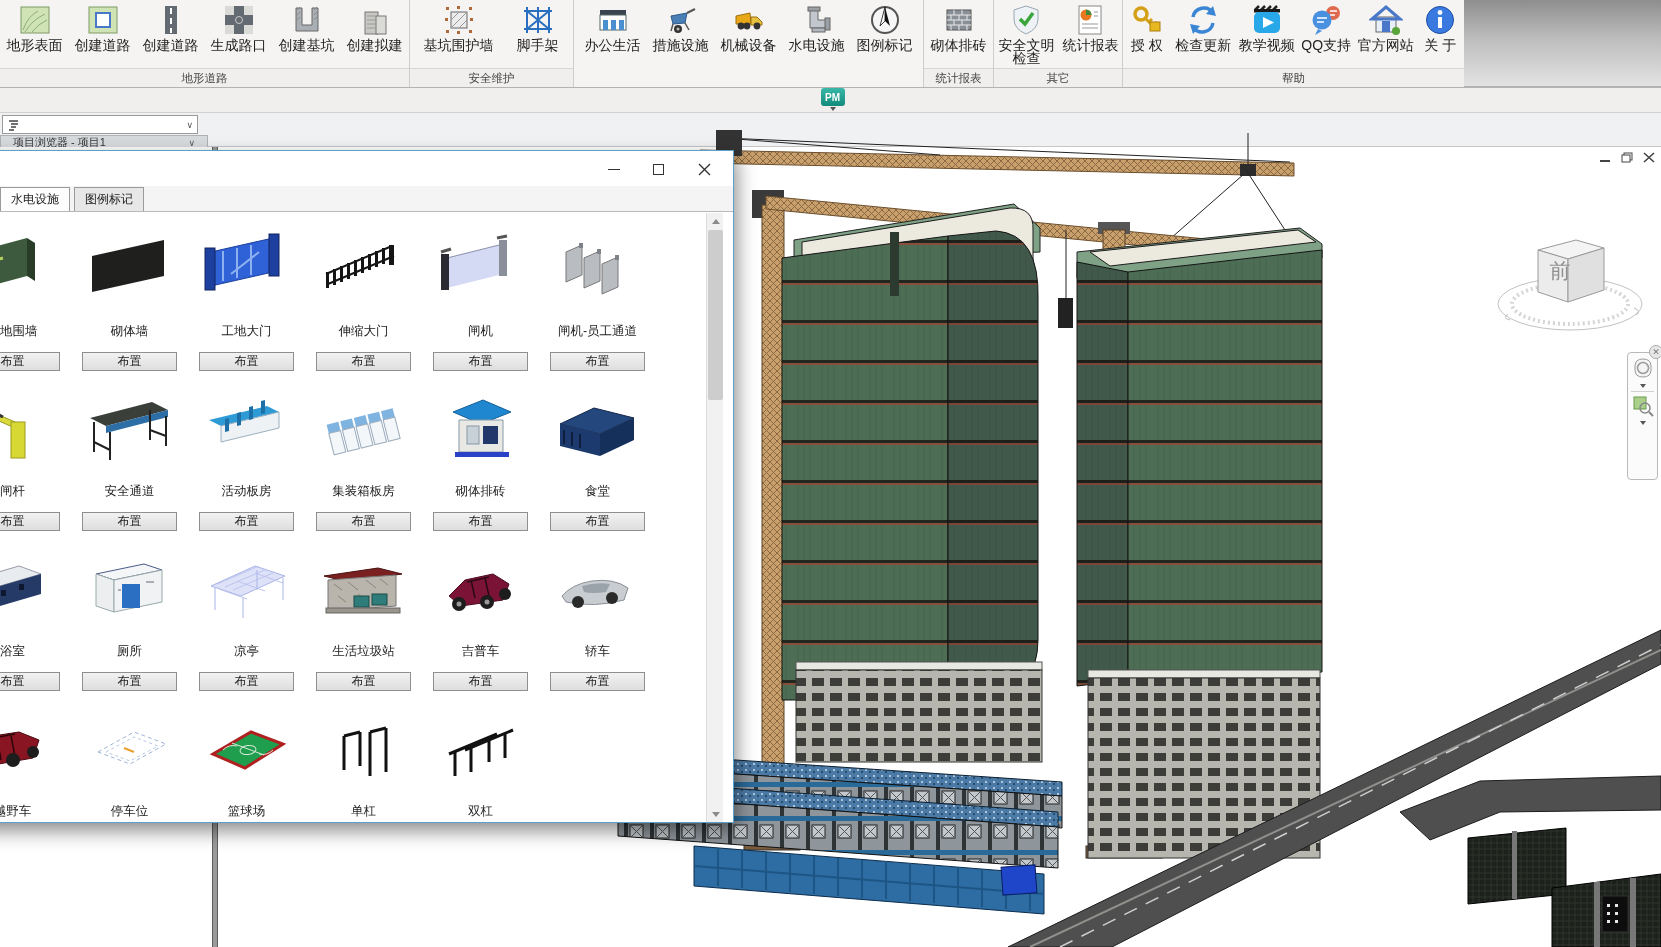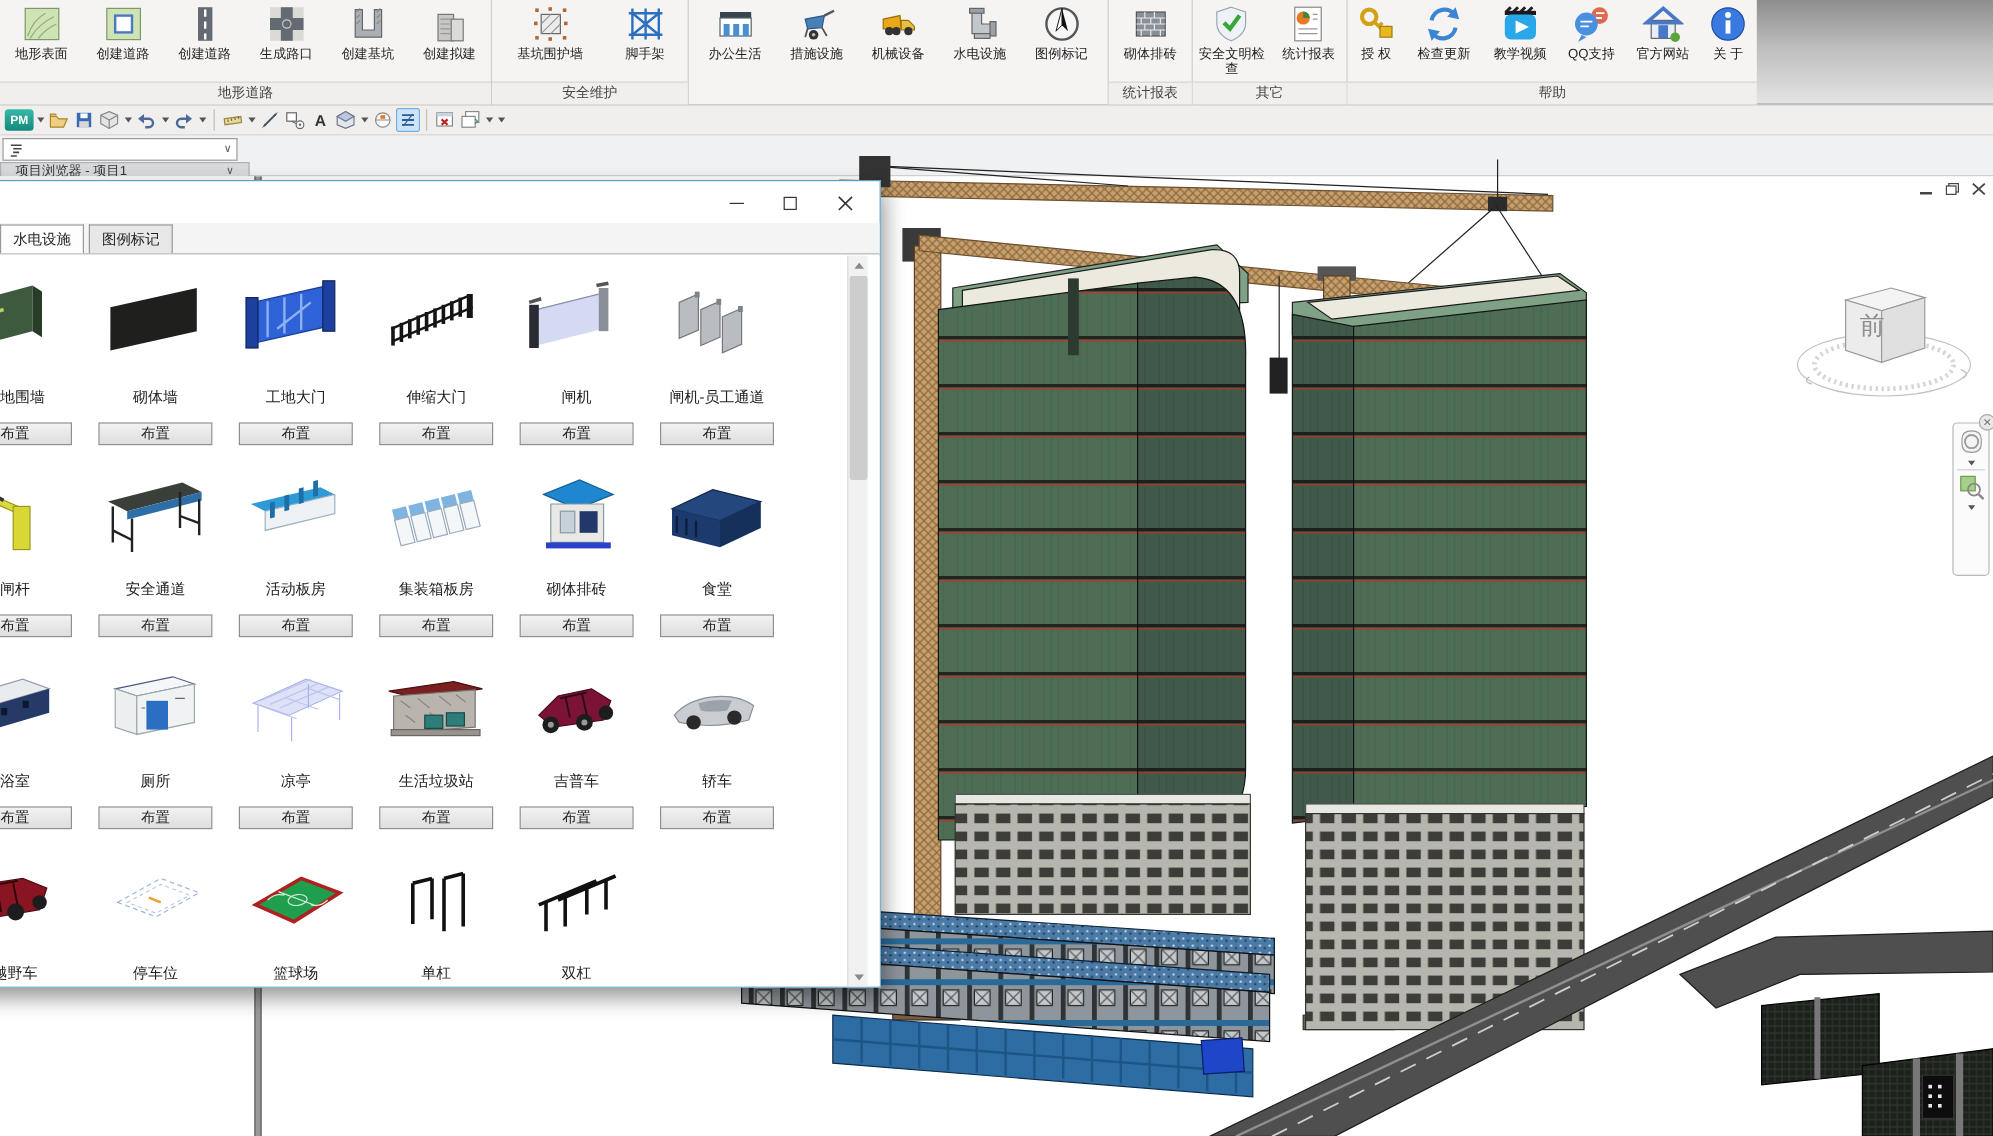--- a/index.html
+++ b/index.html
@@ -4,25 +4,25 @@
 <style>
   html,body{margin:0;padding:0;background:#888;}
   .app{position:relative;width:1661px;height:947px;background:#fff;overflow:hidden;
        font-family:"Liberation Sans","DejaVu Sans",sans-serif;-webkit-font-smoothing:antialiased;}
   
   .ribbon{position:absolute;left:0;top:0;width:1661px;height:88px;background:#f6f4f3;display:flex;border-bottom:1px solid #b3b3b3;box-sizing:border-box;}
   .rgroup{height:87px;display:flex;flex-direction:column;border-right:1px solid #cfcccb;box-sizing:border-box;flex:none;}
   .rbuttons{flex:1;display:flex;justify-content:center;align-items:flex-start;padding-top:2px;}
   .rbtn{display:flex;flex-direction:column;align-items:center;padding:1px 1px;cursor:default;}
   .rbtn .ric{width:34px;height:34px;margin-bottom:2px;}
-  .rbtn .rlbl{font-size:11px;color:#1e1e1e;text-align:center;line-height:13px;white-space:pre-line;}
+  .rbtn .rlbl{font-size:14px;color:#1e1e1e;text-align:center;line-height:13px;white-space:pre-line;}
   .rglabel{height:18px;line-height:18px;text-align:center;font-size:11.5px;color:#444;background:#f1efee;border-top:1px solid #d8d5d4;}
   .rfiller{flex:1;background:linear-gradient(180deg,#8e8e8e 0%,#bdbdbd 45%,#e3e3e3 100%);border-bottom:1px solid #b3b3b3;box-sizing:border-box;}
   
-  .qbar{position:absolute;left:0;top:88px;width:1661px;height:25px;background:#f0efee;border-bottom:1px solid #d2d0cf;box-sizing:border-box;display:flex;align-items:center;padding-left:4px;gap:1px;}
+  .qbar{position:absolute;left:0;top:88px;width:1661px;height:25px;background:#f0efee;border-bottom:1px solid #d2d0cf;box-sizing:border-box;display:flex;align-items:center;padding-left:4px;gap:1px;flex-direction:column;}
   .qitem{height:20px;min-width:20px;display:flex;align-items:center;justify-content:center;border-radius:2px;}
   .qdrop{width:9px;height:20px;display:flex;align-items:center;justify-content:center;}
   .caret{width:0;height:0;border-left:3.5px solid transparent;border-right:3.5px solid transparent;border-top:4px solid #555;}
   .qsep{width:1px;height:18px;background:#c2c0bf;margin:0 4px;}
   .qactive{background:#cde4f7;border:1px solid #79aede;box-sizing:border-box;}
   .pmlogo{width:24px;height:18px;background:linear-gradient(180deg,#39b8a8,#128a7c);border-radius:3px;color:#fff;font-size:10px;font-weight:bold;display:flex;align-items:center;justify-content:center;}
   
   .optbar{position:absolute;left:0;top:113px;width:1661px;height:34px;background:#eff1f2;border-bottom:1px solid #c6c6c6;box-sizing:border-box;}
   .typesel{position:absolute;left:2px;top:115px;width:196px;height:19px;background:#fff;border:1px solid #9a9a9a;box-sizing:border-box;display:flex;align-items:center;justify-content:space-between;padding:0 4px;}
   .pbtitle{position:absolute;left:0;top:135px;width:208px;height:15px;background:#d7dadd;border:1px solid #aeb2b5;box-sizing:border-box;display:flex;align-items:center;justify-content:space-between;padding:0 12px;font-size:11px;color:#333;overflow:hidden;white-space:nowrap;}

